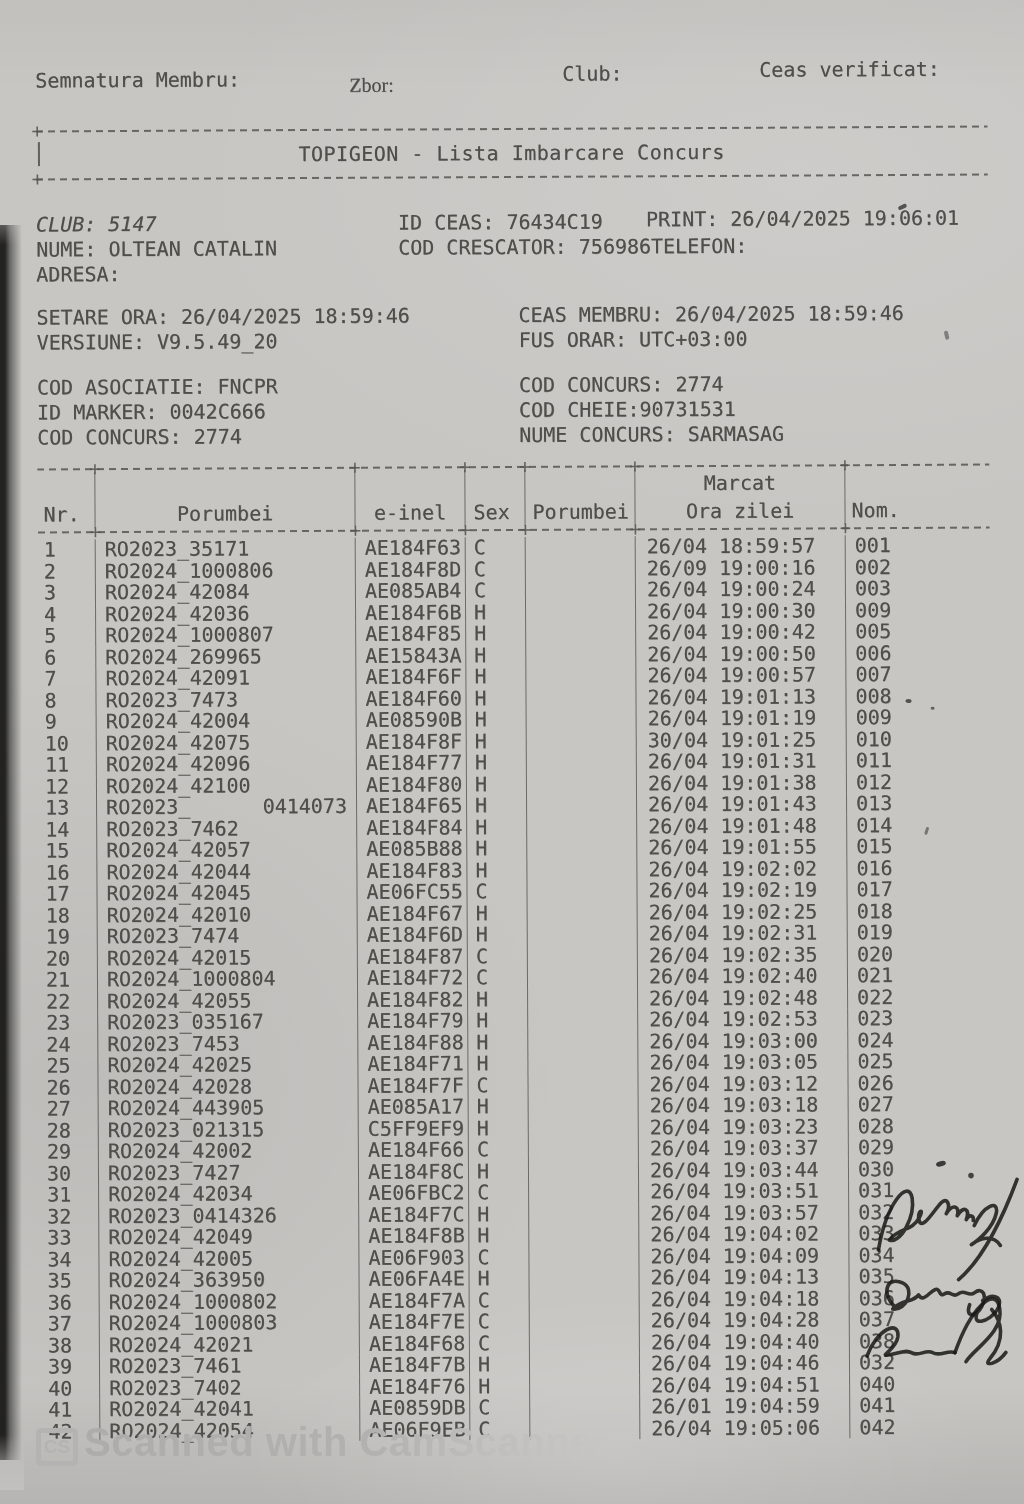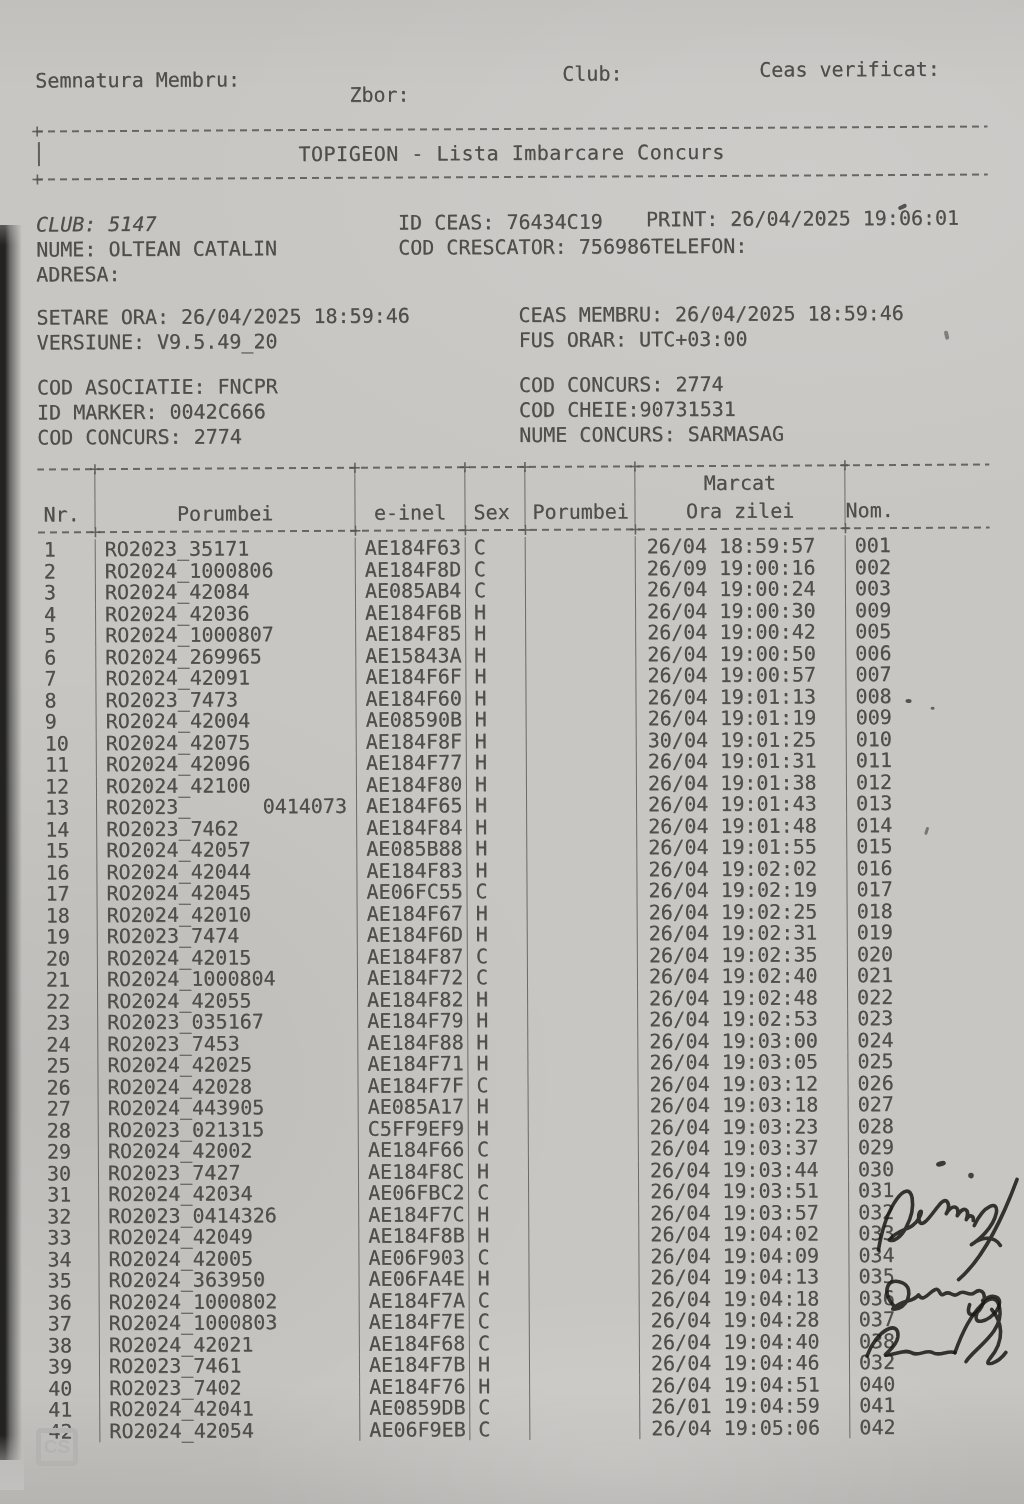--- a/index.html
+++ b/index.html
@@ -35,21 +35,21 @@
   .cell{white-space:pre;font-size:20px;overflow:visible;
         text-shadow:0.3px 0.3px 0.5px rgba(72,71,67,.55);}
   .bL{border-left:1.7px solid rgba(82,81,77,.78);}
   .c-nr{padding-left:6px;}
   .c-porumbei{padding-left:9px;}
   .c-einel{padding-left:9px;}
   .c-sex{padding-left:8px;}
   .c-marcat{padding-left:11px;}
   .c-nom{padding-left:9px;}
   .hc{text-align:center;}
-  .hL{padding-left:0;}
+  .hL{padding-left:6px;}
   
   .edgeL{position:absolute;left:0;top:225px;width:24px;height:1235px;
     background:linear-gradient(90deg, rgba(12,12,11,.88) 0 5px, rgba(12,12,11,.5) 10px, transparent 22px);}
   .edgeL::before{content:"";position:absolute;left:0;top:-40px;width:100%;height:60px;
     background:linear-gradient(to bottom,#c7c6c3 , transparent);}
   .edgeL::after{content:"";position:absolute;left:0;bottom:-30px;width:100%;height:55px;
     background:linear-gradient(to top,#c2c1bf , transparent);}
   .speck{position:absolute;background:#353431;border-radius:50%;}
   
   .wm-badge{position:absolute;left:36px;top:1428px;width:42px;height:38px;
@@ -64,21 +64,21 @@
   .sig{position:absolute;left:853px;top:1152px;width:172px;height:216px;}
   .sig path{fill:none;stroke:#181715;stroke-width:3.6;stroke-linecap:round;stroke-linejoin:round;opacity:.85;}
 </style>
 </head>
 <body>
 
 <div class="paper">
   <div class="content">
 
     <div class="mono t20 abs" style="left:38px;top:66px;">Semnatura Membru:</div>
-    <div class="mono t20 abs" style="left:352px;top:82px;">Zbor:</div>
+    <div class="mono t20 abs" style="left:352px;top:72px;font-family:Liberation Serif, serif;">Zbor:</div>
     <div class="mono t20 abs" style="left:565px;top:62px;">Club:</div>
     <div class="mono t20 abs" style="left:762px;top:59px;">Ceas verificat:</div>
 
     <div class="dashline" style="left:38px;top:128px;">
         <span class="plus" style="left:-4px;"></span>
       </div>
     <span class="pipe" style="left:34px;top:136px;"></span>
     <div class="mono t20 abs" style="left:38px;top:141px;width:952px;text-align:center;letter-spacing:.5px;">TOPIGEON - Lista Imbarcare Concurs</div>
     <div class="dashline" style="left:38px;top:176px;">
         <span class="plus" style="left:-4px;"></span>
@@ -539,13 +539,14 @@
     <div class="speck" style="left:905px;top:701px;width:6px;height:4px;opacity:.8;"></div>
     <div class="speck" style="left:930px;top:709px;width:4px;height:3px;opacity:.7;"></div>
     <div class="speck" style="left:924px;top:829px;width:3px;height:8px;opacity:.55;transform:rotate(18deg);border-radius:2px;"></div>
     <div class="speck" style="left:946px;top:333px;width:4px;height:9px;opacity:.5;transform:rotate(-12deg);border-radius:2px;"></div>
     <div class="speck" style="left:900px;top:207px;width:9px;height:4px;opacity:.8;transform:rotate(-24deg);border-radius:2px;"></div>
   </div>
 
   <div class="edgeL"></div>
 
   <div class="wm-badge">CS</div>
+  <div class="wm-text">Scanned with CamScanner</div>
 </div>
 
 </body></html>

